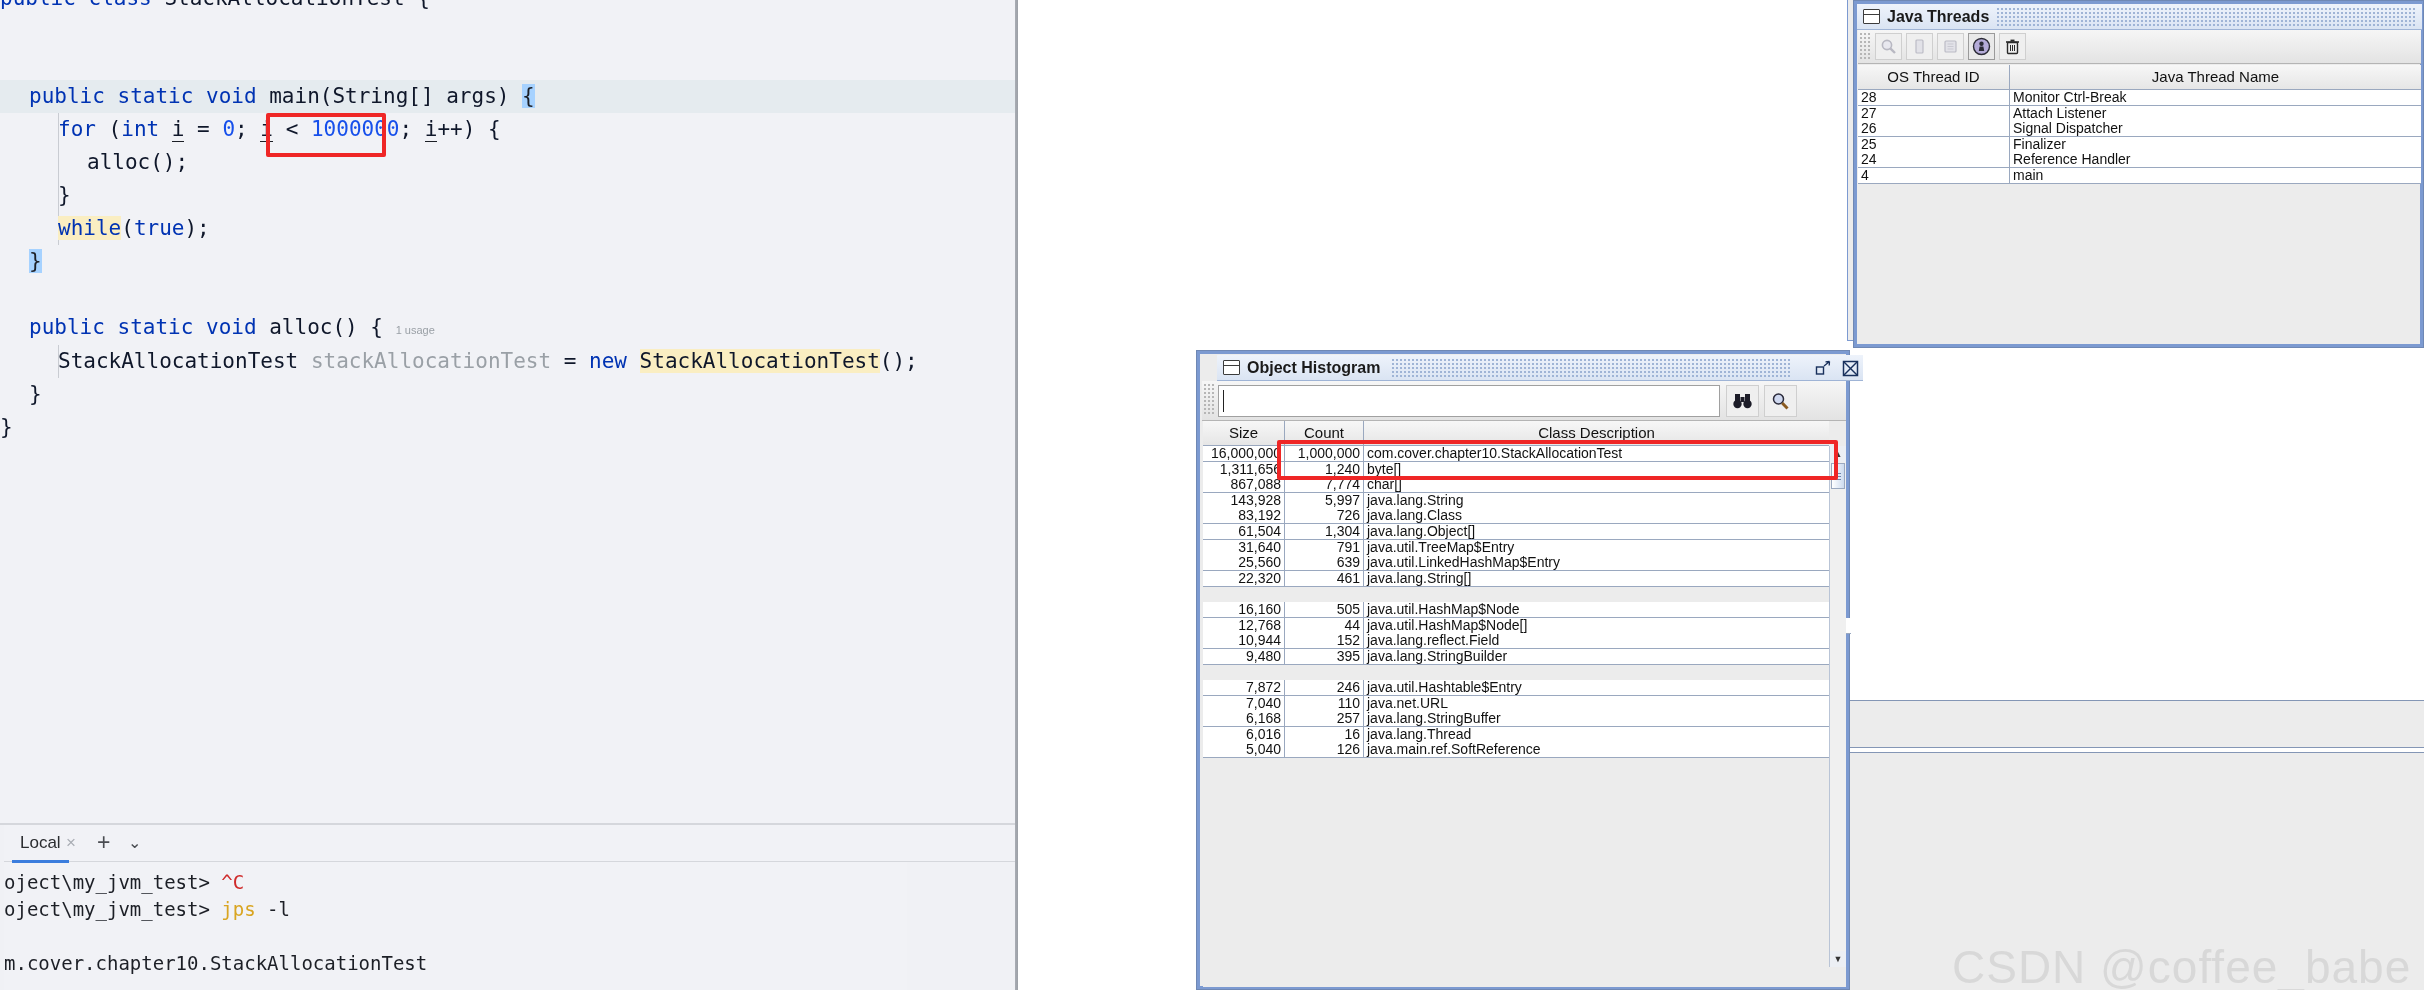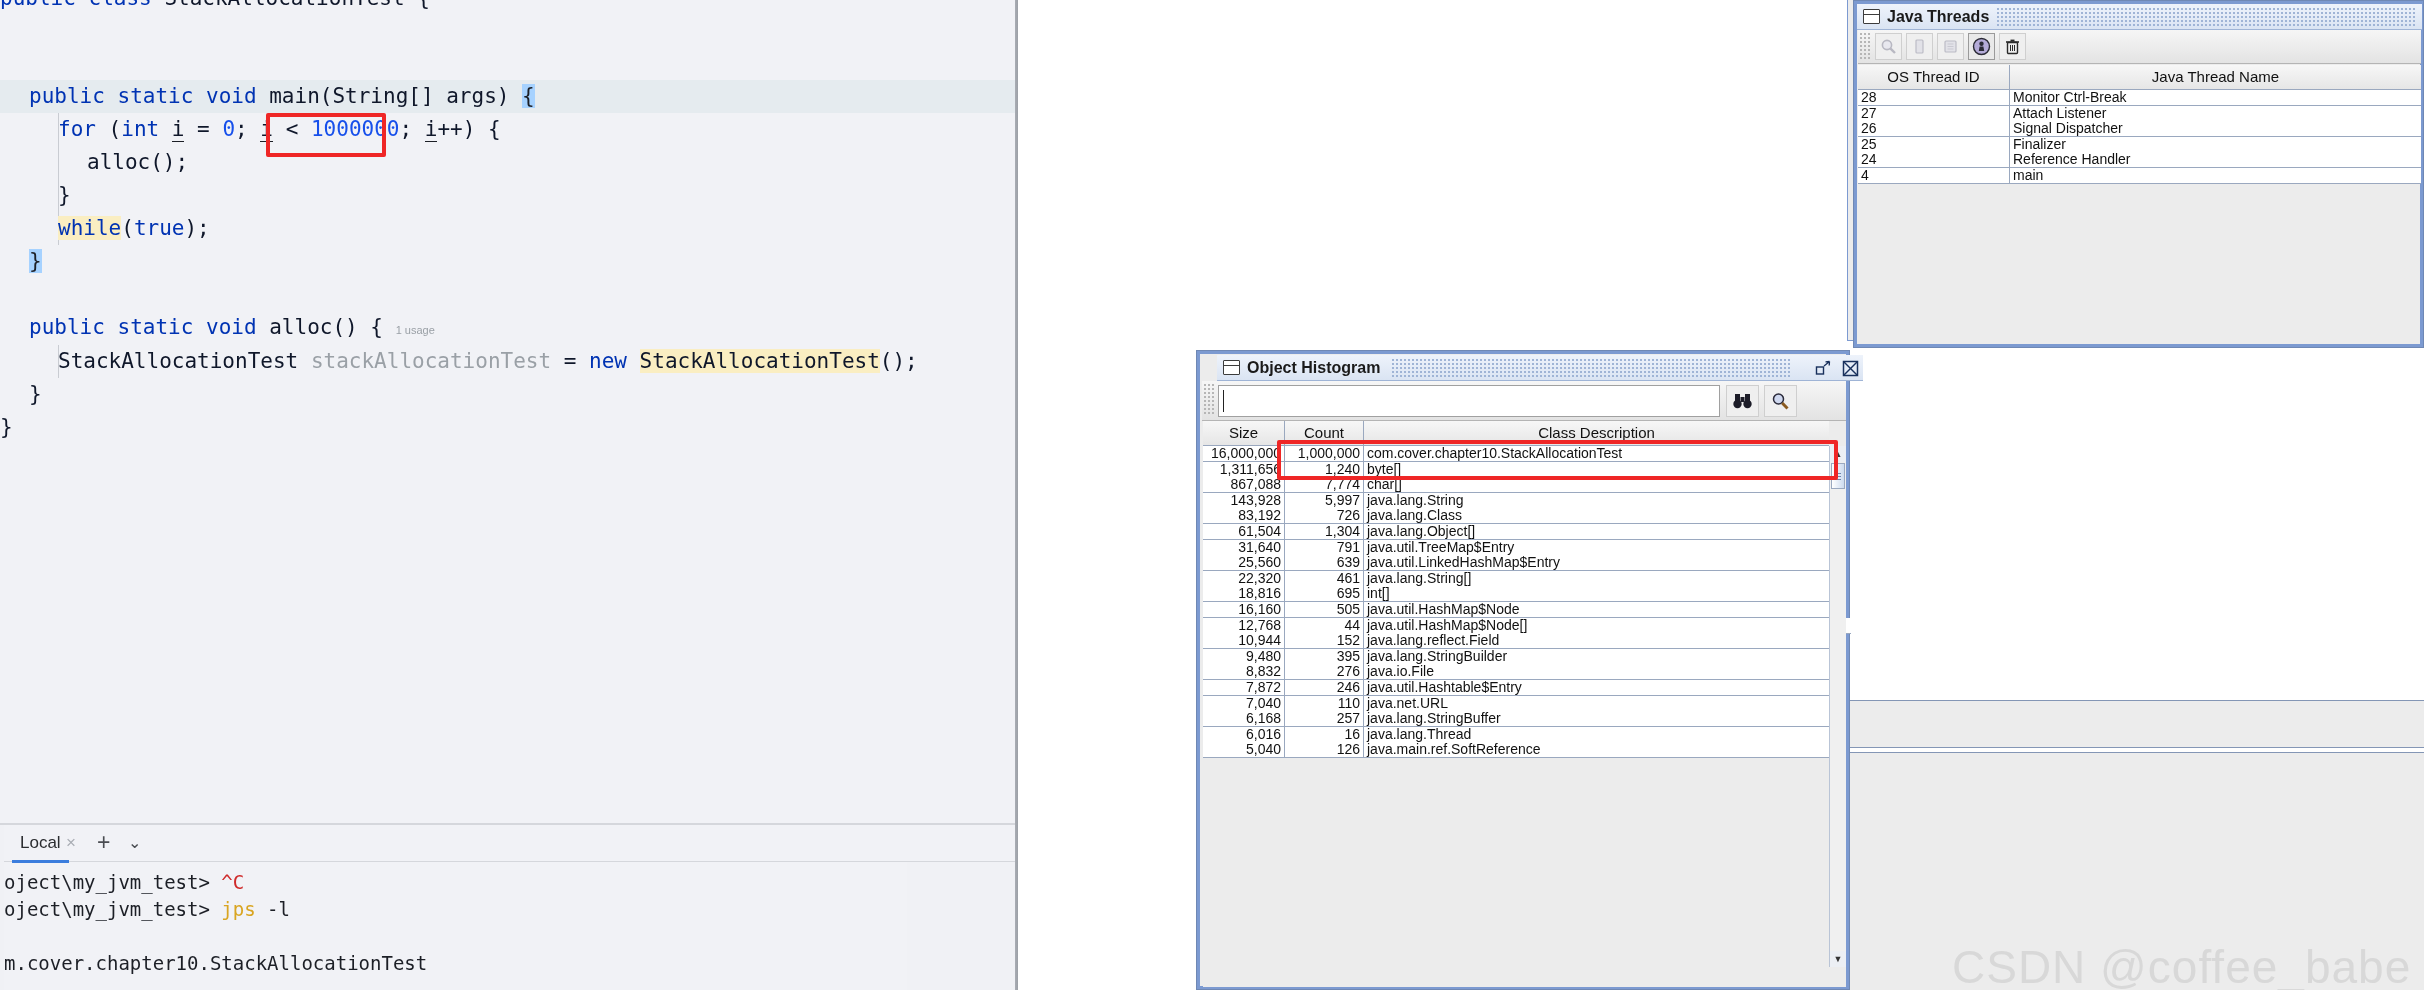--- a/index.html
+++ b/index.html
@@ -424,50 +424,40 @@
       <div class="jrow" style="left: 6px; width: 626px; top: 204.2px;">
         <div class="jc num" style="left:0px;width:82px;">25,560</div>
         <div class="jc num" style="left:82px;width:79px;">639</div>
         <div class="jc txt" style="left:161px;width:465px;border-right:none;">java.util.LinkedHashMap$Entry</div>
       </div>
       <div class="jrow" style="left: 6px; width: 626px; top: 219.8px;">
         <div class="jc num" style="left:0px;width:82px;">22,320</div>
         <div class="jc num" style="left:82px;width:79px;">461</div>
         <div class="jc txt" style="left:161px;width:465px;border-right:none;">java.lang.String[]</div>
       </div>
-      <div class="jrow" style="left: 6px; width: 626px; top: 235.4px;">
-        <div class="jc num" style="left:0px;width:82px;">18,816</div>
-        <div class="jc num" style="left:82px;width:79px;">695</div>
-        <div class="jc txt" style="left:161px;width:465px;border-right:none;">int[]</div>
-      </div>
       <div class="jrow" style="left: 6px; width: 626px; top: 251px;">
         <div class="jc num" style="left:0px;width:82px;">16,160</div>
         <div class="jc num" style="left:82px;width:79px;">505</div>
         <div class="jc txt" style="left:161px;width:465px;border-right:none;">java.util.HashMap$Node</div>
       </div>
       <div class="jrow" style="left: 6px; width: 694px; top: 266.6px;">
         <div class="jc num" style="left:0px;width:82px;">12,768</div>
         <div class="jc num" style="left:82px;width:79px;">44</div>
         <div class="jc txt" style="left:161px;width:465px;border-right:none;">java.util.HashMap$Node[]</div>
       </div>
       <div class="jrow" style="left: 6px; width: 626px; top: 282.2px;">
         <div class="jc num" style="left:0px;width:82px;">10,944</div>
         <div class="jc num" style="left:82px;width:79px;">152</div>
         <div class="jc txt" style="left:161px;width:465px;border-right:none;">java.lang.reflect.Field</div>
       </div>
       <div class="jrow" style="left: 6px; width: 626px; top: 297.8px;">
         <div class="jc num" style="left:0px;width:82px;">9,480</div>
         <div class="jc num" style="left:82px;width:79px;">395</div>
         <div class="jc txt" style="left:161px;width:465px;border-right:none;">java.lang.StringBuilder</div>
       </div>
-      <div class="jrow" style="left: 6px; width: 626px; top: 313.4px;">
-        <div class="jc num" style="left:0px;width:82px;">8,832</div>
-        <div class="jc num" style="left:82px;width:79px;">276</div>
-        <div class="jc txt" style="left:161px;width:465px;border-right:none;">java.io.File</div>
-      </div>
       <div class="jrow" style="left: 6px; width: 626px; top: 329px;">
         <div class="jc num" style="left:0px;width:82px;">7,872</div>
         <div class="jc num" style="left:82px;width:79px;">246</div>
         <div class="jc txt" style="left:161px;width:465px;border-right:none;">java.util.Hashtable$Entry</div>
       </div>
       <div class="jrow" style="left: 6px; width: 626px; top: 344.6px;">
         <div class="jc num" style="left:0px;width:82px;">7,040</div>
         <div class="jc num" style="left:82px;width:79px;">110</div>
         <div class="jc txt" style="left:161px;width:465px;border-right:none;">java.net.URL</div>
       </div>

